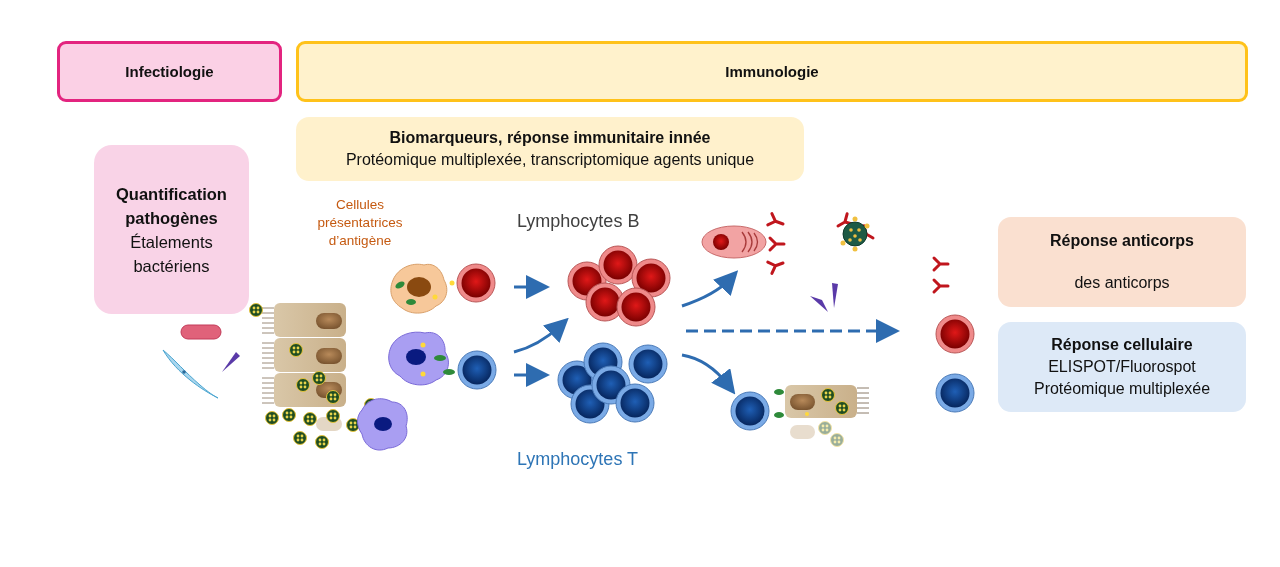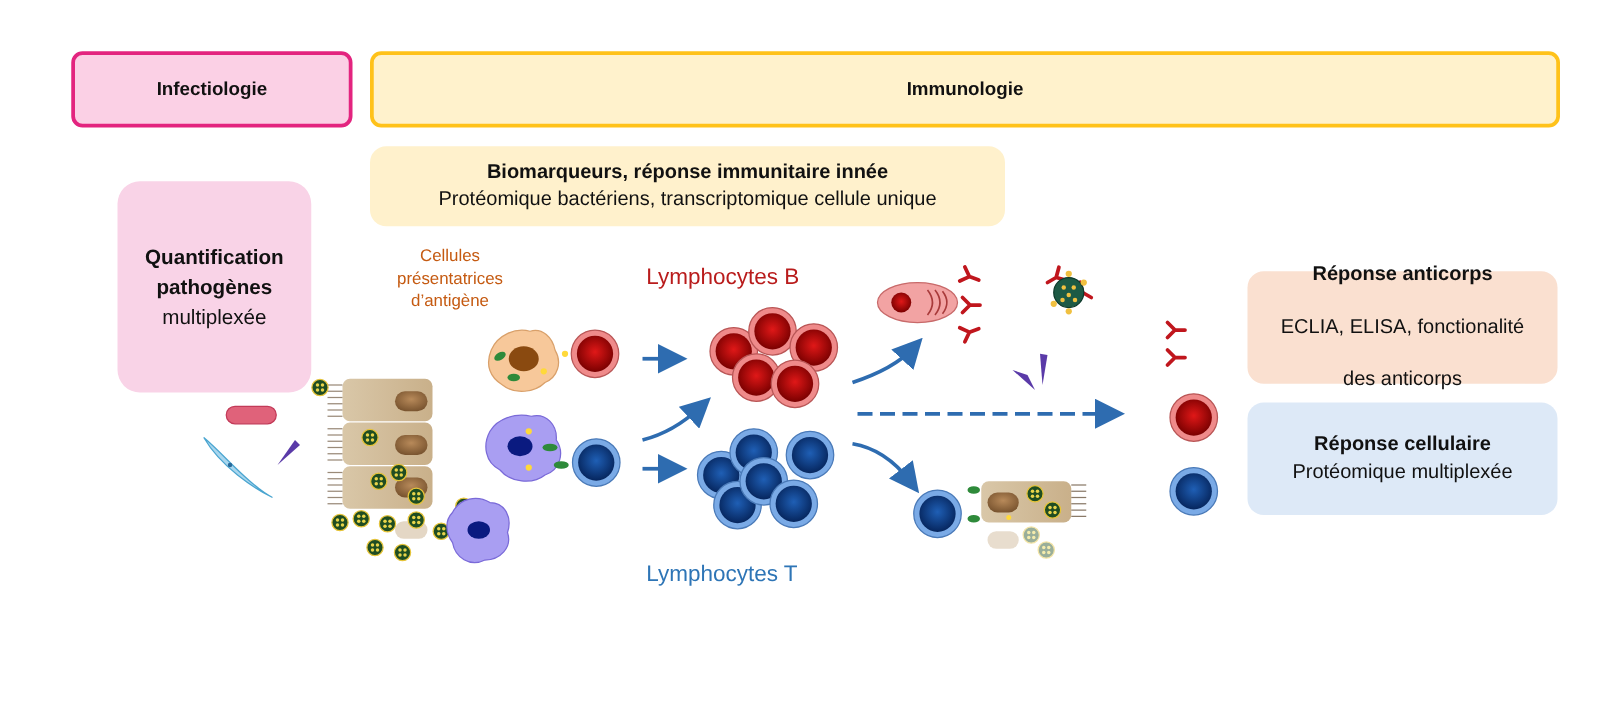--- a/index.html
+++ b/index.html
@@ -9,53 +9,54 @@
     #hdr-infect { left:57px; top:41px; width:225px; height:61px; background:#fbd0e5; border:3px solid #e3247f; }
     #hdr-immuno { left:296px; top:41px; width:952px; height:61px; background:#fff2cc; border:3px solid #ffc21a; }
     .box { box-sizing:border-box; border-radius:13px; text-align:center; color:#111; display:flex; flex-direction:column; justify-content:center; font-size:16px; line-height:22px; }
     .box .t { font-weight:bold; }
     #box-biomark { left:296px; top:117px; width:508px; height:64px; background:#fff1cc; }
     #box-quant { left:94px; top:145px; width:155px; height:169px; background:#f9d3e7; border-radius:18px; line-height:24px; font-size:16.5px; }
     #box-anti { left:998px; top:217px; width:248px; height:90px; background:#fae0d0;gap:20px; }
     #box-cell { left:998px; top:322px; width:248px; height:90px; background:#dde9f7; }
     .lbl { font-size:18px; white-space:nowrap; }
     #lbl-apc { left:300px; top:196px; width:120px; text-align:center; color:#c55a11; font-size:13.5px; line-height:18px; white-space:normal; }
-    #lbl-b { left:517px; top:211px; color:#b91c1c; }
+    #lbl-b { left:517px; top:211px; color:#404040; }
     #lbl-t { left:517px; top:449px; color:#2e75b6; }
     svg.art { position:absolute; left:0; top:0; }
   </style>
 </head>
 <body>
 
 <div id="hdr-infect" class="abs hdr">
   <span>Infectiologie</span>
 </div>
 <div id="hdr-immuno" class="abs hdr">
   <span>Immunologie</span>
 </div>
 
 <div id="box-biomark" class="abs box">
   <div class="t">Biomarqueurs, réponse immunitaire innée</div>
-  <div>Protéomique bactériens, transcriptomique cellule unique</div>
+  <div>Protéomique multiplexée, transcriptomique agents unique</div>
 </div>
 
 <div id="box-quant" class="abs box">
   <div class="t">Quantification</div>
   <div class="t">pathogènes</div>
-  <div>multiplexée</div>
+  <div>Étalements</div>
+  <div>bactériens</div>
 </div>
 
 <div id="box-anti" class="abs box">
   <div class="t">Réponse anticorps</div>
-  <div>ECLIA, ELISA, fonctionalité</div>
   <div>des anticorps</div>
 </div>
 
 <div id="box-cell" class="abs box">
   <div class="t">Réponse cellulaire</div>
+  <div>ELISPOT/Fluorospot</div>
   <div>Protéomique multiplexée</div>
 </div>
 
 <div id="lbl-apc" class="abs lbl">
   <div>Cellules</div>
   <div>présentatrices</div>
   <div>d’antigène</div>
 </div>
 <div id="lbl-b" class="abs lbl">Lymphocytes B</div>
 <div id="lbl-t" class="abs lbl">Lymphocytes T</div>

